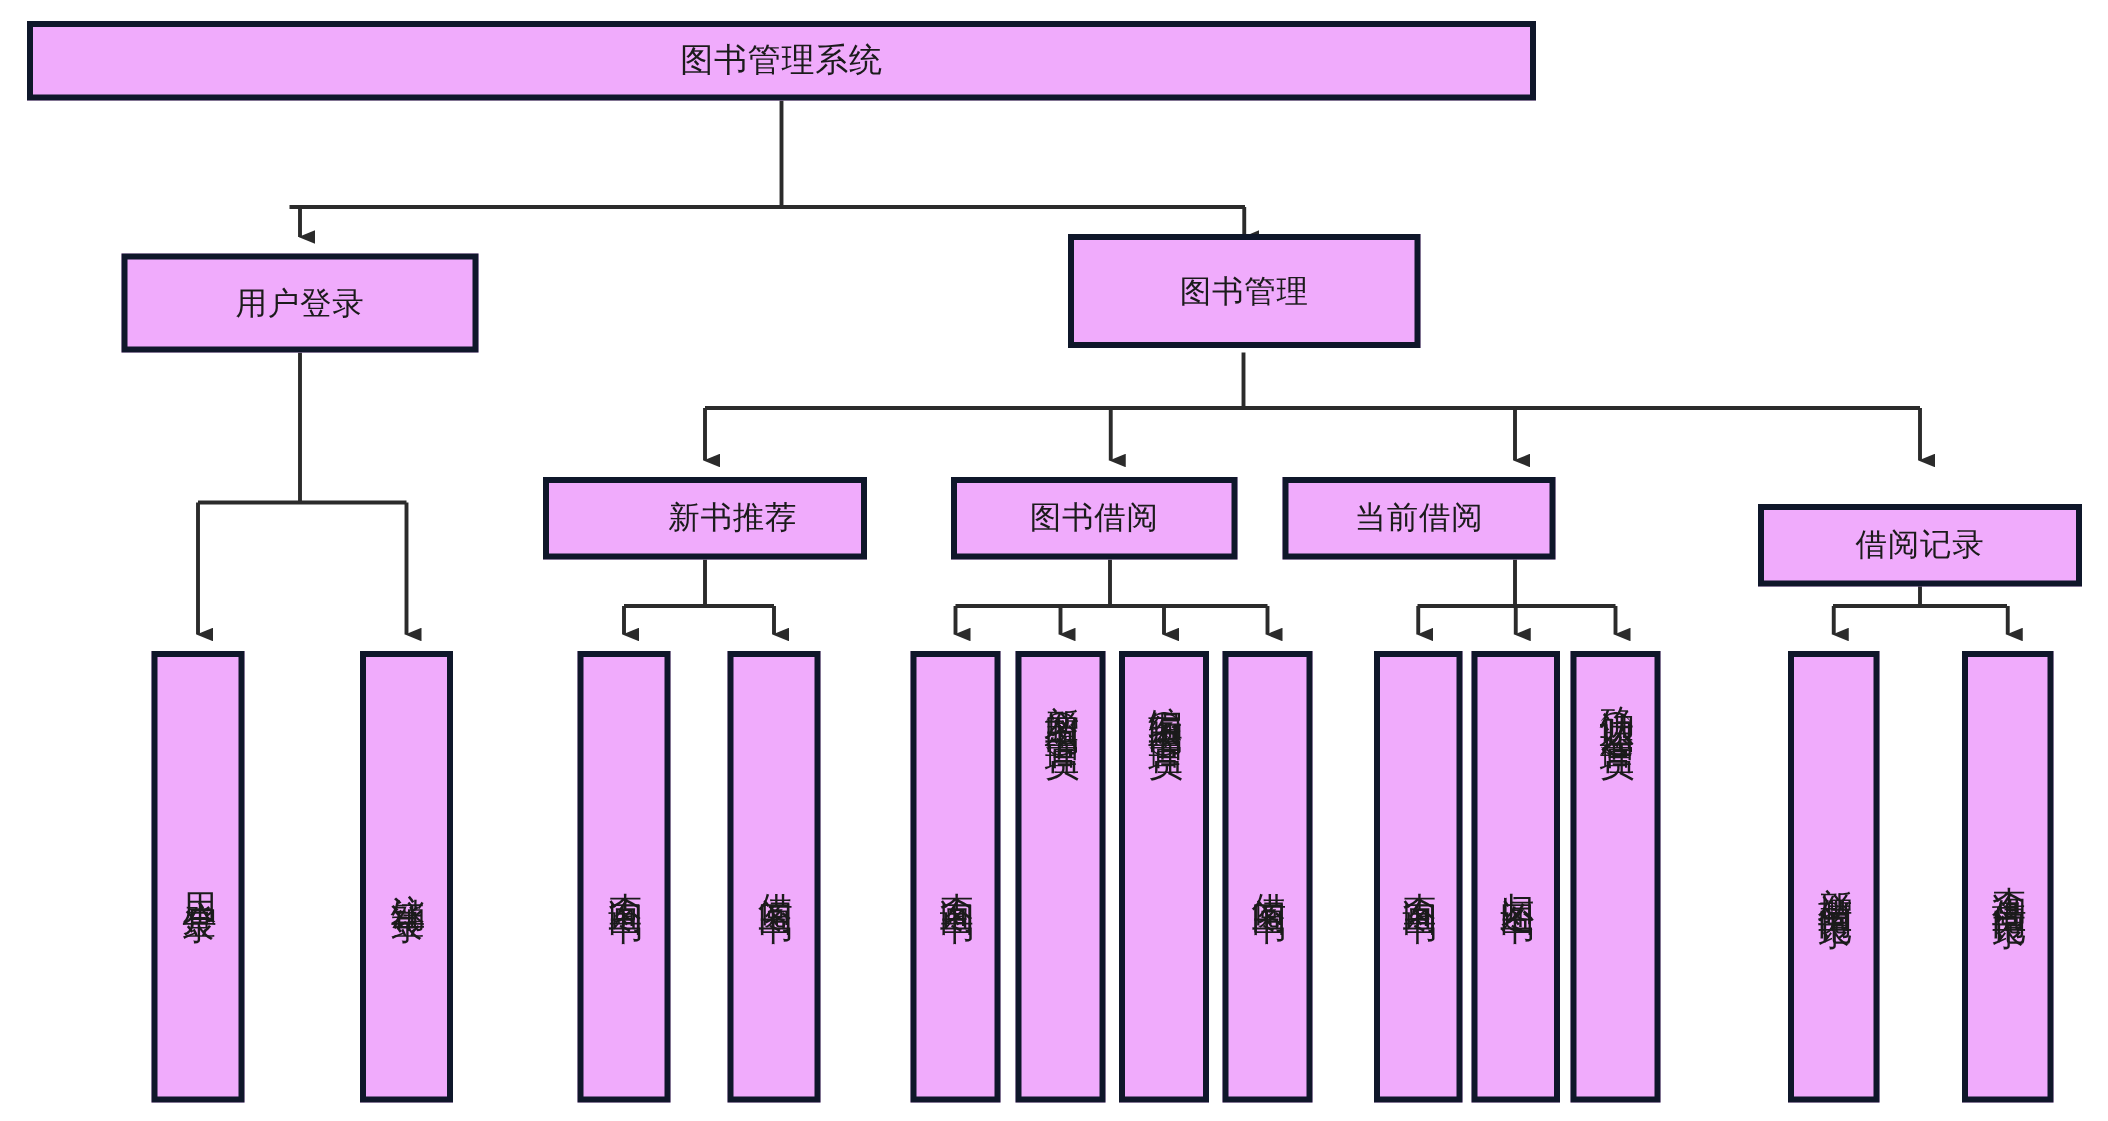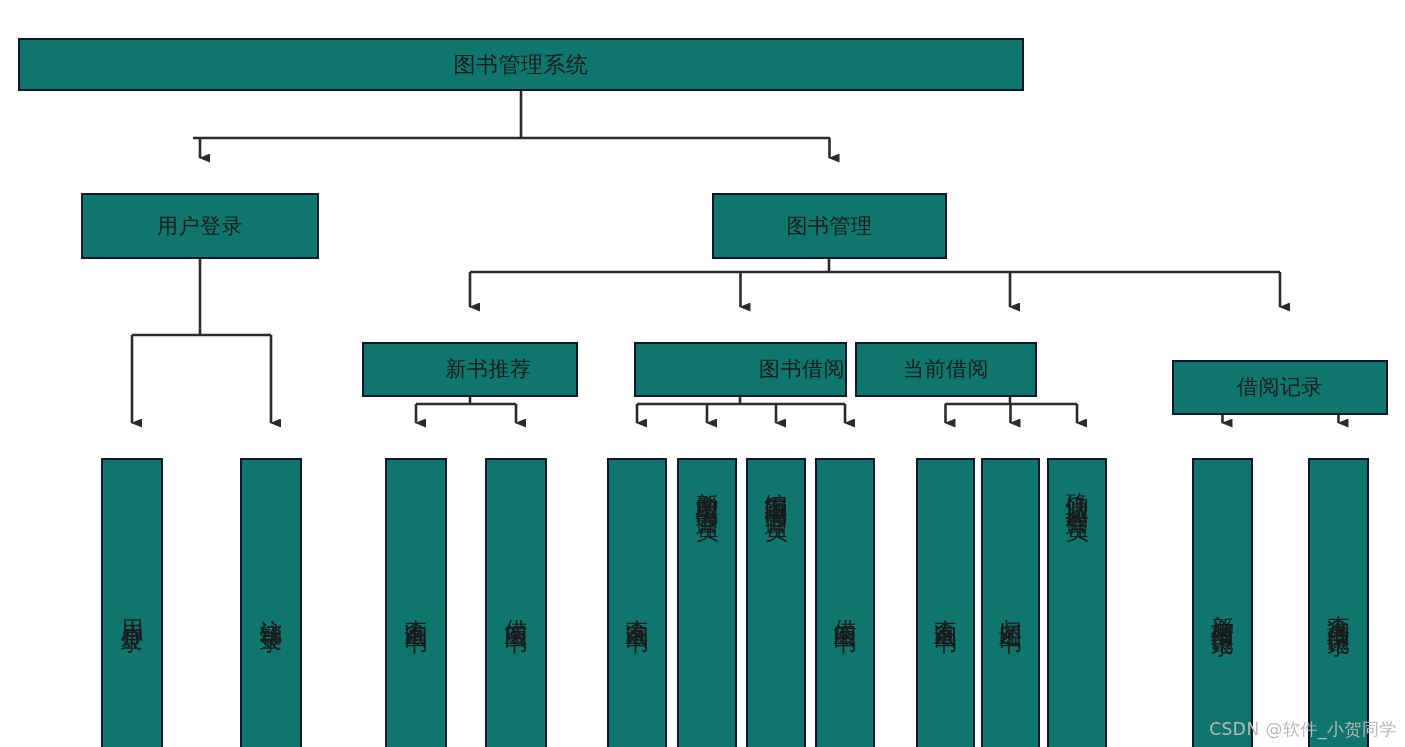--- a/index.html
+++ b/index.html
@@ -22,27 +22,26 @@
     position: absolute;
     left: 0;
     top: 0;
     width: 1405px;
     height: 747px;
     pointer-events: none;
   }
   .node {
     position: absolute;
     box-sizing: border-box;
-    background: #0f766e;
-    border: 2px solid #0f172a;
+    background: #f0abfc;
+    border: 4px solid #0f172a;
     display: flex;
     align-items: center;
     justify-content: center;
     overflow: hidden;
-    margin-top: 24px;
   }
   .node .label {
     color: #1b1b1b;
     line-height: 1.18;
     white-space: pre;
     text-align: center;
     letter-spacing: 0.5px;
   }
   
   .node.h .label {
@@ -128,27 +127,27 @@
       </g>
   </svg>
 
   <div id="nodes-layer">
       <div class="node h root" style="left: 18px; top: 14px; width: 1006px; height: 53px;">
         <span class="label">图书管理系统</span>
       </div>
       <div class="node h" style="left: 81px; top: 169px; width: 238px; height: 66px;">
         <span class="label">用户登录</span>
       </div>
-      <div class="node h" style="left: 712px; top: 169px; width: 235px; height: 66px;">
+      <div class="node h" style="left: 712px; top: 156px; width: 235px; height: 76px;">
         <span class="label">图书管理</span>
       </div>
       <div class="node h" style="left: 362px; top: 318px; width: 216px; height: 55px; padding-left: 37px;">
         <span class="label">新书推荐</span>
       </div>
-      <div class="node h" style="left: 634px; top: 318px; width: 213px; height: 55px; justify-content: flex-end;">
+      <div class="node h" style="left: 634px; top: 318px; width: 191px; height: 55px;">
         <span class="label">图书借阅</span>
       </div>
       <div class="node h" style="left: 855px; top: 318px; width: 182px; height: 55px;">
         <span class="label">当前借阅</span>
       </div>
       <div class="node h" style="left: 1172px; top: 336px; width: 216px; height: 55px;">
         <span class="label">借阅记录</span>
       </div>
       <div class="node v centered" style="left: 101px; top: 434px; width: 62px; height: 301px;">
         <span class="label">用户登录</span>
@@ -184,14 +183,13 @@
         <span class="label">确认归还（管理员）</span>
       </div>
       <div class="node v centered" style="left: 1192px; top: 434px; width: 61px; height: 301px;">
         <span class="label">新增借阅记录</span>
       </div>
       <div class="node v centered" style="left: 1308px; top: 434px; width: 61px; height: 301px;">
         <span class="label">查询借阅记录</span>
       </div>
     </div>
 
-  <div id="watermark">CSDN @软件_小贺同学</div>
 </div>
 
 </body></html>

